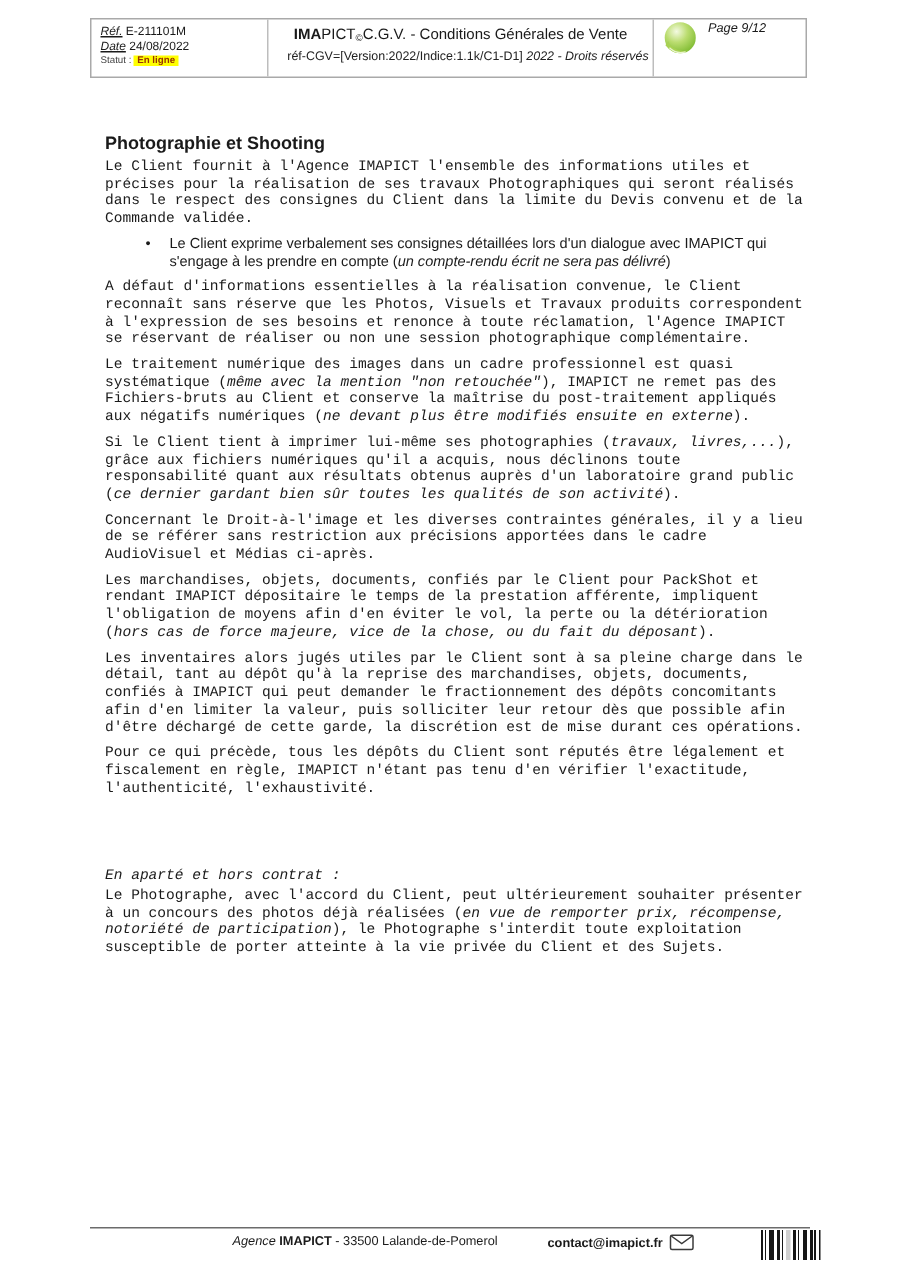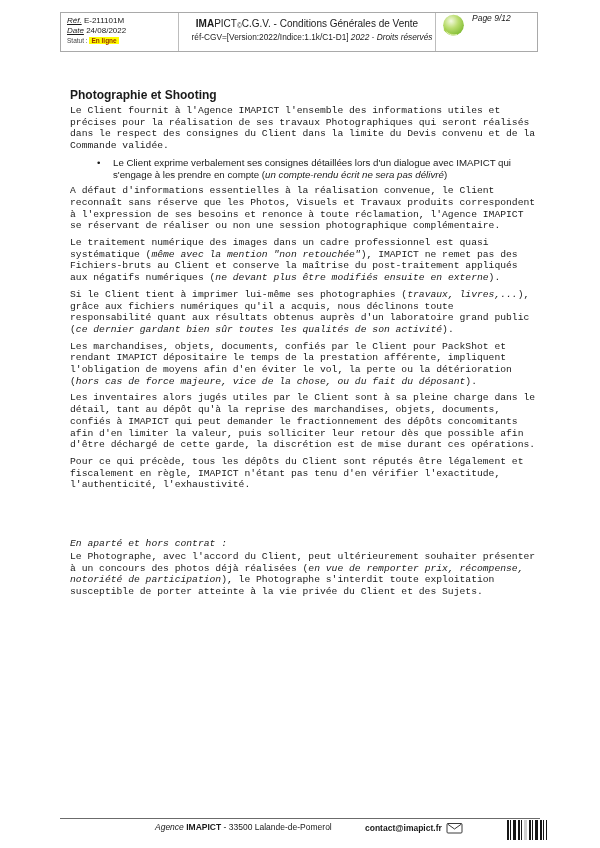--- a/index.html
+++ b/index.html
@@ -85,20 +85,21 @@
 
   <div class="doc">
       <h2>Photographie et Shooting</h2>
       <p><span>Le Client fournit à l'Agence IMAPICT l'ensemble des informations utiles et précises pour la réalisation de ses travaux Photographiques qui seront réalisés dans le respect des consignes du Client dans la limite du Devis convenu et de la Commande validée.</span></p>
       <ul>
         <li><span>Le Client exprime verbalement ses consignes détaillées lors d'un dialogue avec IMAPICT qui s'engage à les prendre en compte (</span><span class="it">un compte-rendu écrit ne sera pas délivré</span><span>)</span></li>
       </ul>
       <p><span>A défaut d'informations essentielles à la réalisation convenue, le Client reconnaît sans réserve que les Photos, Visuels et Travaux produits correspondent à l'expression de ses besoins et renonce à toute réclamation, l'Agence IMAPICT se réservant de réaliser ou non une session photographique complémentaire.</span></p>
       <p><span>Le traitement numérique des images dans un cadre professionnel est quasi systématique (</span><span class="it">même avec la mention "non retouchée"</span><span>), IMAPICT ne remet pas des Fichiers-bruts au Client et conserve la maîtrise du post-traitement appliqués aux négatifs numériques (</span><span class="it">ne devant plus être modifiés ensuite en externe</span><span>).</span></p>
       <p><span>Si le Client tient à imprimer lui-même ses photographies (</span><span class="it">travaux, livres,...</span><span>), grâce aux fichiers numériques qu'il a acquis, nous déclinons toute responsabilité quant aux résultats obtenus auprès d'un laboratoire grand public (</span><span class="it">ce dernier gardant bien sûr toutes les qualités de son activité</span><span>).</span></p>
+      <p><span>Concernant le Droit-à-l'image et les diverses contraintes générales, il y a lieu de se référer sans restriction aux précisions apportées dans le cadre AudioVisuel et Médias ci-après.</span></p>
       <p><span>Les marchandises, objets, documents, confiés par le Client pour PackShot et rendant IMAPICT dépositaire le temps de la prestation afférente, impliquent l'obligation de moyens afin d'en éviter le vol, la perte ou la détérioration (</span><span class="it">hors cas de force majeure, vice de la chose, ou du fait du déposant</span><span>).</span></p>
       <p><span>Les inventaires alors jugés utiles par le Client sont à sa pleine charge dans le détail, tant au dépôt qu'à la reprise des marchandises, objets, documents, confiés à IMAPICT qui peut demander le fractionnement des dépôts concomitants afin d'en limiter la valeur, puis solliciter leur retour dès que possible afin d'être déchargé de cette garde, la discrétion est de mise durant ces opérations.</span></p>
       <p><span>Pour ce qui précède, tous les dépôts du Client sont réputés être légalement et fiscalement en règle, IMAPICT n'étant pas tenu d'en vérifier l'exactitude, l'authenticité, l'exhaustivité.</span></p>
       <div class="spacer" style="height: 42px;"></div>
       <p class="tight"><span class="it">En aparté et hors contrat :</span></p>
       <p><span>Le Photographe, avec l'accord du Client, peut ultérieurement souhaiter présenter à un concours des photos déjà réalisées (</span><span class="it">en vue de remporter prix, récompense, notoriété de participation</span><span>), le Photographe s'interdit toute exploitation susceptible de porter atteinte à la vie privée du Client et des Sujets.</span></p>
     </div>
 
   <div class="ftr-line"></div>
   <div class="ftr-agency"><span class="it">Agence </span><span class="b">IMA</span><span class="b">PICT</span><span> - 33500 Lalande-de-Pomerol</span></div>

